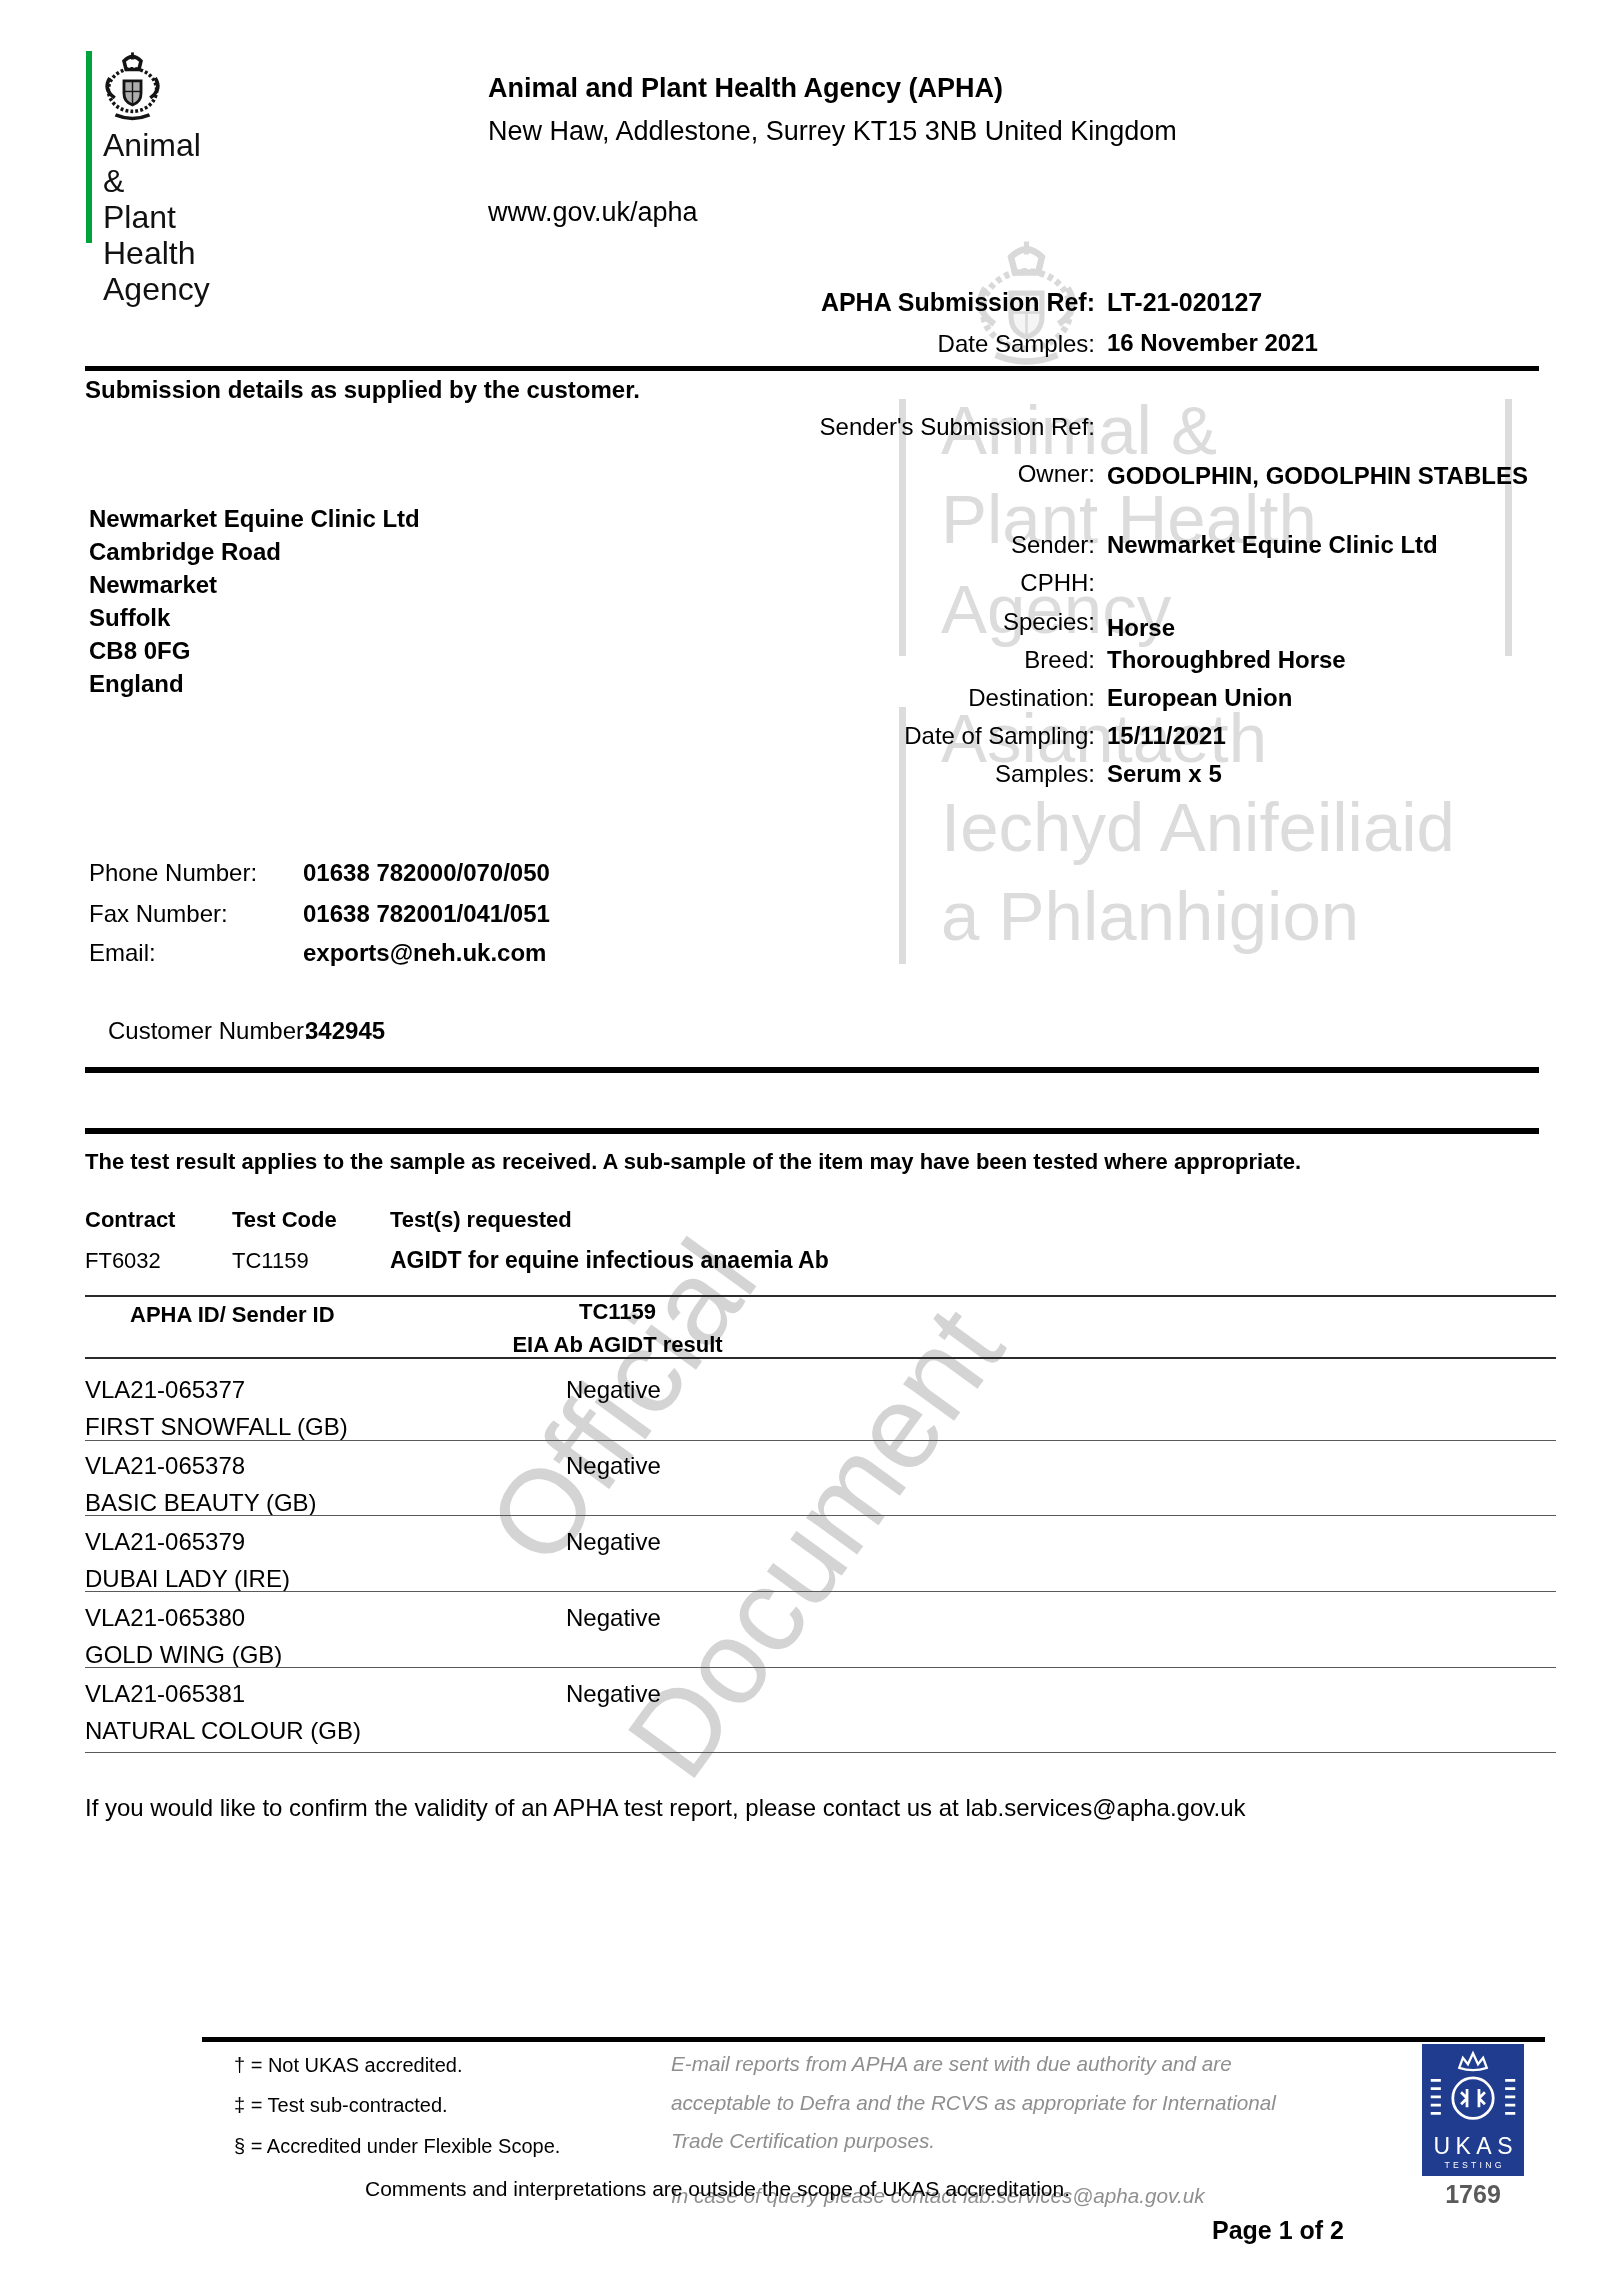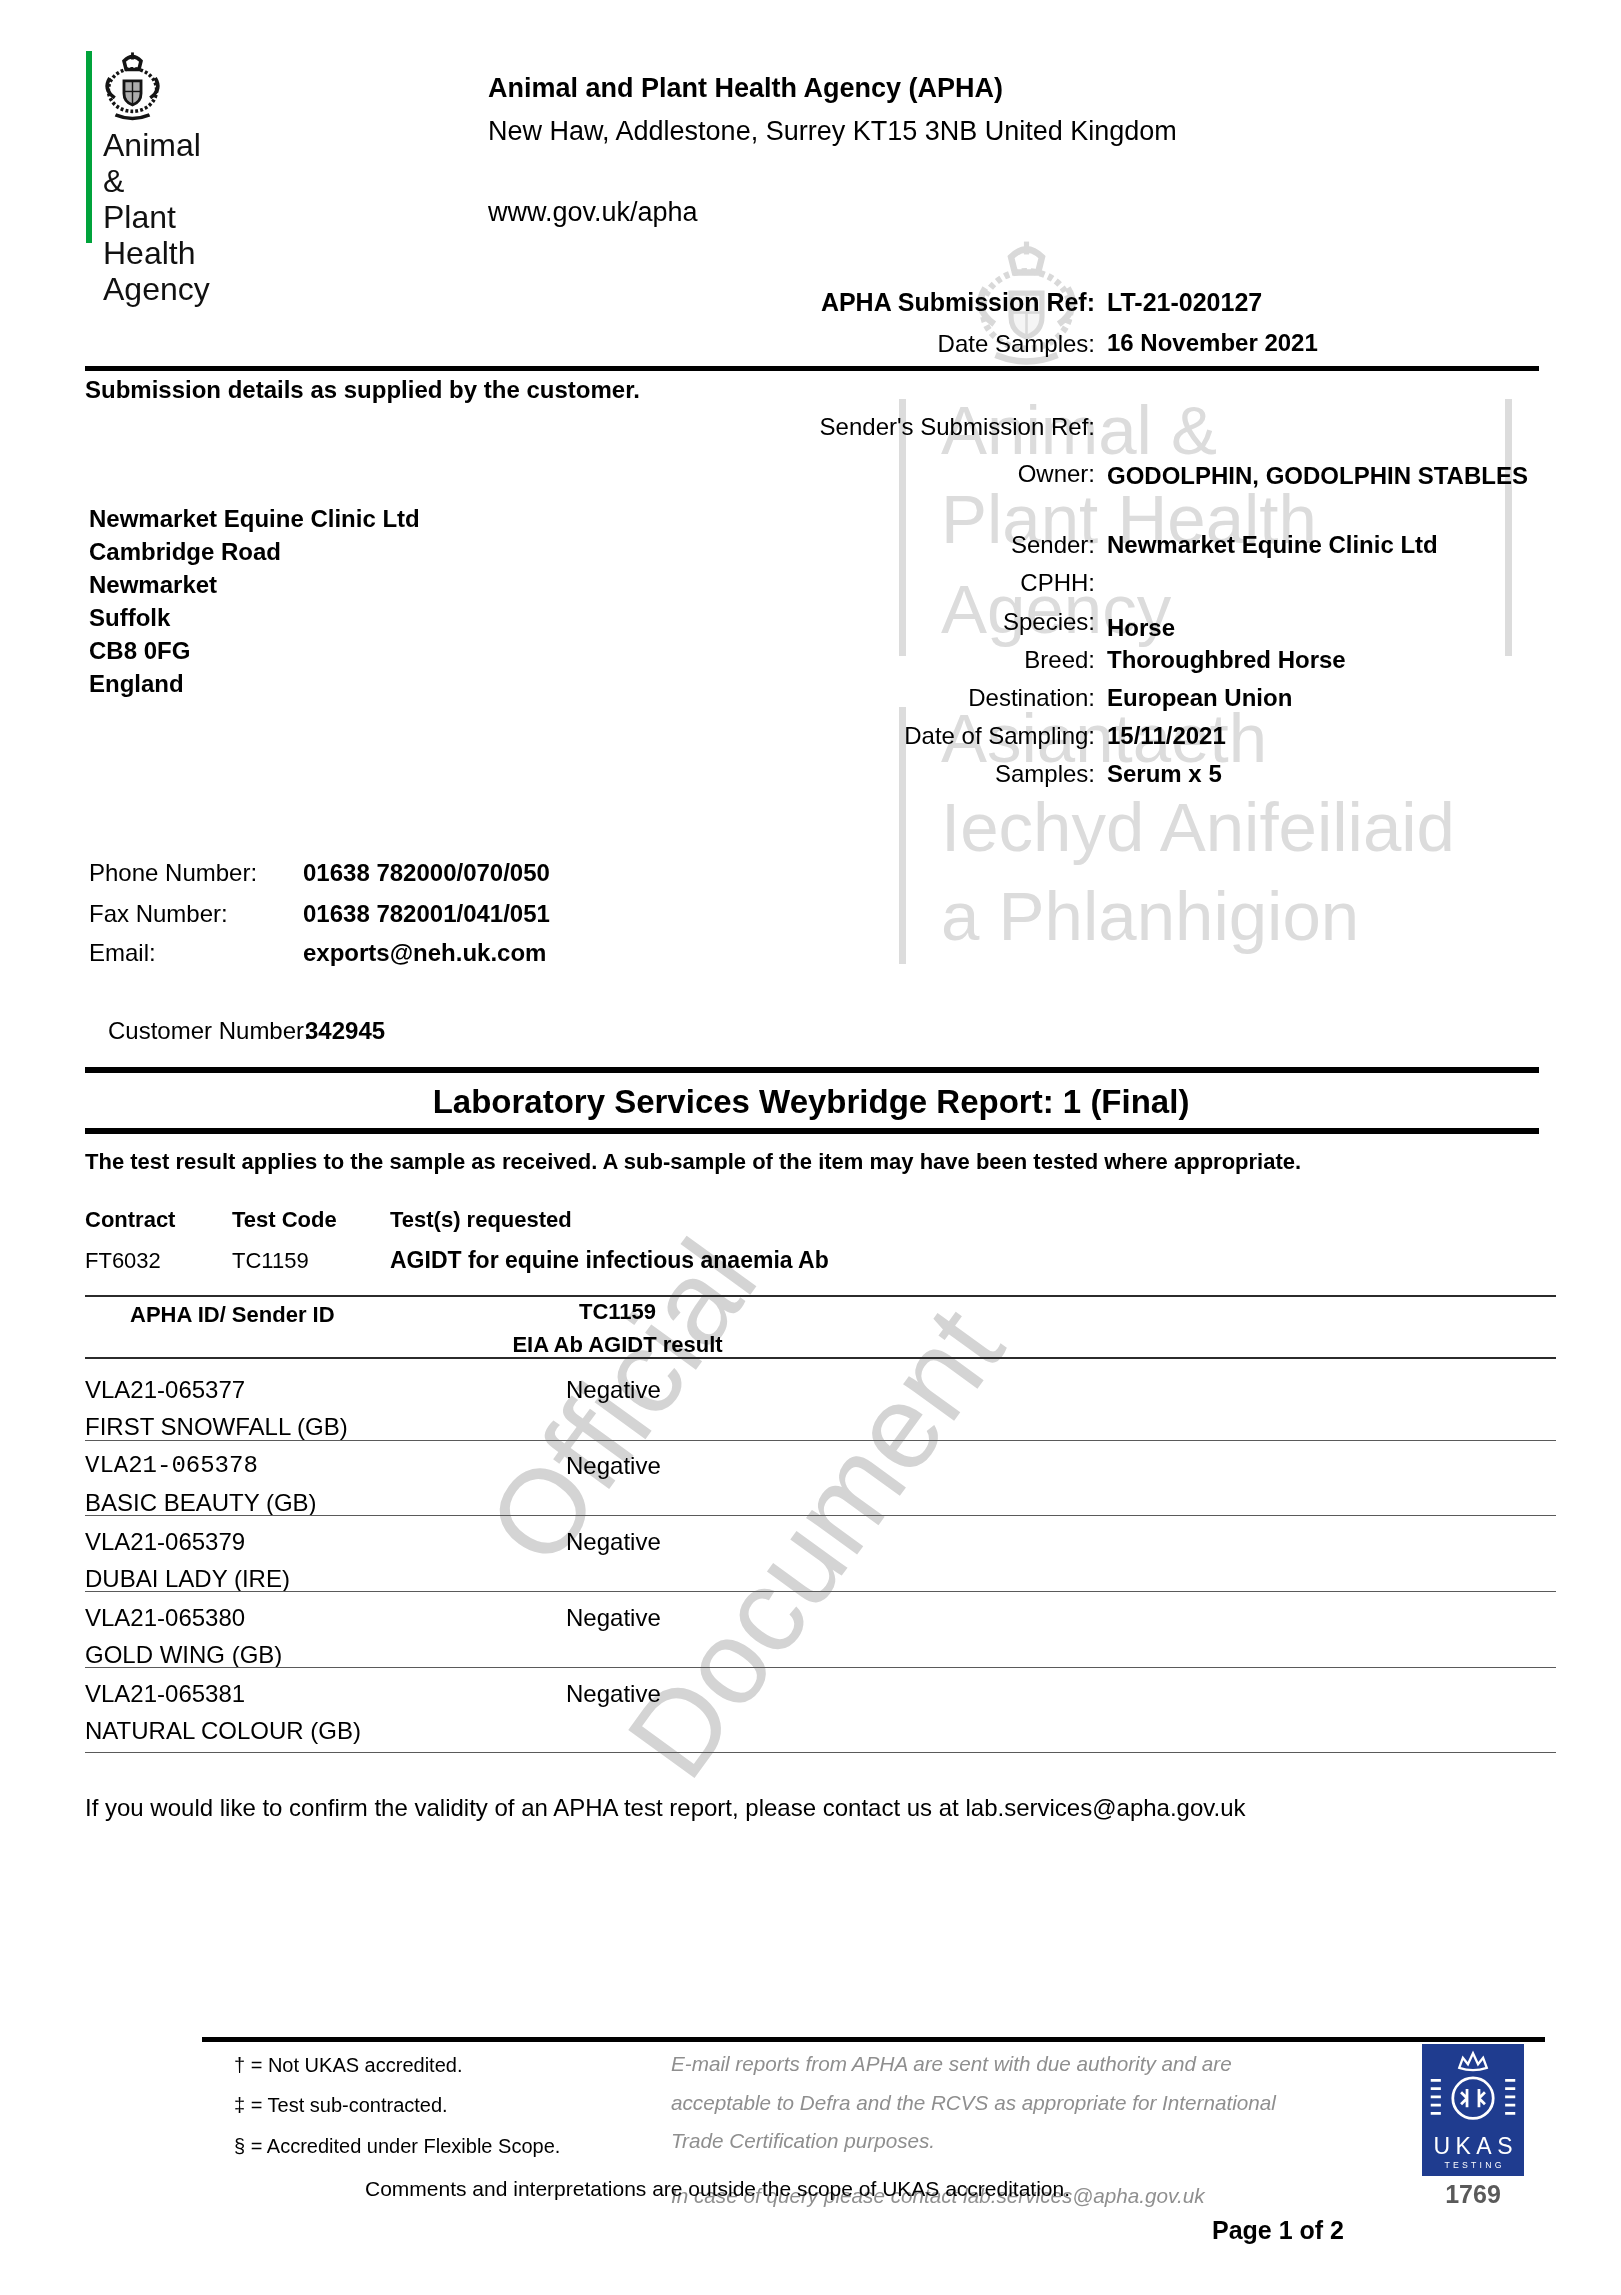--- a/index.html
+++ b/index.html
@@ -142,21 +142,20 @@
   <div class="abs base b nowrap" style="left:303px;top:858px;">01638 782000/070/050</div>
   <div class="abs base" style="left:89px;top:899px;">Fax Number:</div>
   <div class="abs base b nowrap" style="left:303px;top:899px;">01638 782001/041/051</div>
   <div class="abs base" style="left:89px;top:938px;">Email:</div>
   <div class="abs base b nowrap" style="left:303px;top:938px;">exports@neh.uk.com</div>
 
   <div class="abs base" style="left:108px;top:1016px;">Customer Number:</div>
   <div class="abs base b" style="left:305px;top:1016px;">342945</div>
 
   <div class="rule" style="left:85px;top:1067px;width:1454px;height:5.5px;"></div>
-  <div class="abs b" style="left:0;top:1083px;width:1622px;text-align:center;font-size:33px;">Laboratory Services Weybridge Report: 1 (Final)</div>
   <div class="rule" style="left:85px;top:1128px;width:1454px;height:5.5px;"></div>
 
   <div class="abs b nowrap" style="left:85px;top:1149px;font-size:22px;">The test result applies to the sample as received. A sub-sample of the item may have been tested where appropriate.</div>
 
   <div class="abs b" style="left:85px;top:1207px;font-size:22px;">Contract</div>
   <div class="abs b" style="left:232px;top:1207px;font-size:22px;">Test Code</div>
   <div class="abs b" style="left:390px;top:1207px;font-size:22px;">Test(s) requested</div>
 
   <div class="abs" style="left:85px;top:1248px;font-size:22px;">FT6032</div>
   <div class="abs" style="left:232px;top:1248px;font-size:22px;">TC1159</div>
@@ -168,21 +167,21 @@
   <div class="abs b" style="left:480px;top:1299px;width:275px;text-align:center;font-size:22px;">TC1159</div>
   <div class="abs b" style="left:480px;top:1332px;width:275px;text-align:center;font-size:22px;">EIA Ab AGIDT result</div>
 
   <div class="thinrule" style="left:85px;top:1357px;width:1471px;height:1.8px;"></div>
 
   <div class="abs base" style="left:85px;top:1375px;">VLA21-065377</div>
   <div class="abs base" style="left:85px;top:1412px;">FIRST SNOWFALL (GB)</div>
   <div class="abs base" style="left:566px;top:1375px;">Negative</div>
   <div class="rowsep" style="left:85px;top:1440px;width:1471px;height:1.4px;"></div>
 
-  <div class="abs base" style="left:85px;top:1451px;font-family:Liberation Mono, monospace;">VLA21-065378</div>
+  <div class="abs base" style="left:85px;top:1451px;">VLA21-065378</div>
   <div class="abs base" style="left:85px;top:1488px;">BASIC BEAUTY (GB)</div>
   <div class="abs base" style="left:566px;top:1451px;">Negative</div>
   <div class="rowsep" style="left:85px;top:1515px;width:1471px;height:1.4px;"></div>
 
   <div class="abs base" style="left:85px;top:1527px;">VLA21-065379</div>
   <div class="abs base" style="left:85px;top:1564px;">DUBAI LADY (IRE)</div>
   <div class="abs base" style="left:566px;top:1527px;">Negative</div>
   <div class="rowsep" style="left:85px;top:1591px;width:1471px;height:1.4px;"></div>
 
   <div class="abs base" style="left:85px;top:1603px;">VLA21-065380</div>

